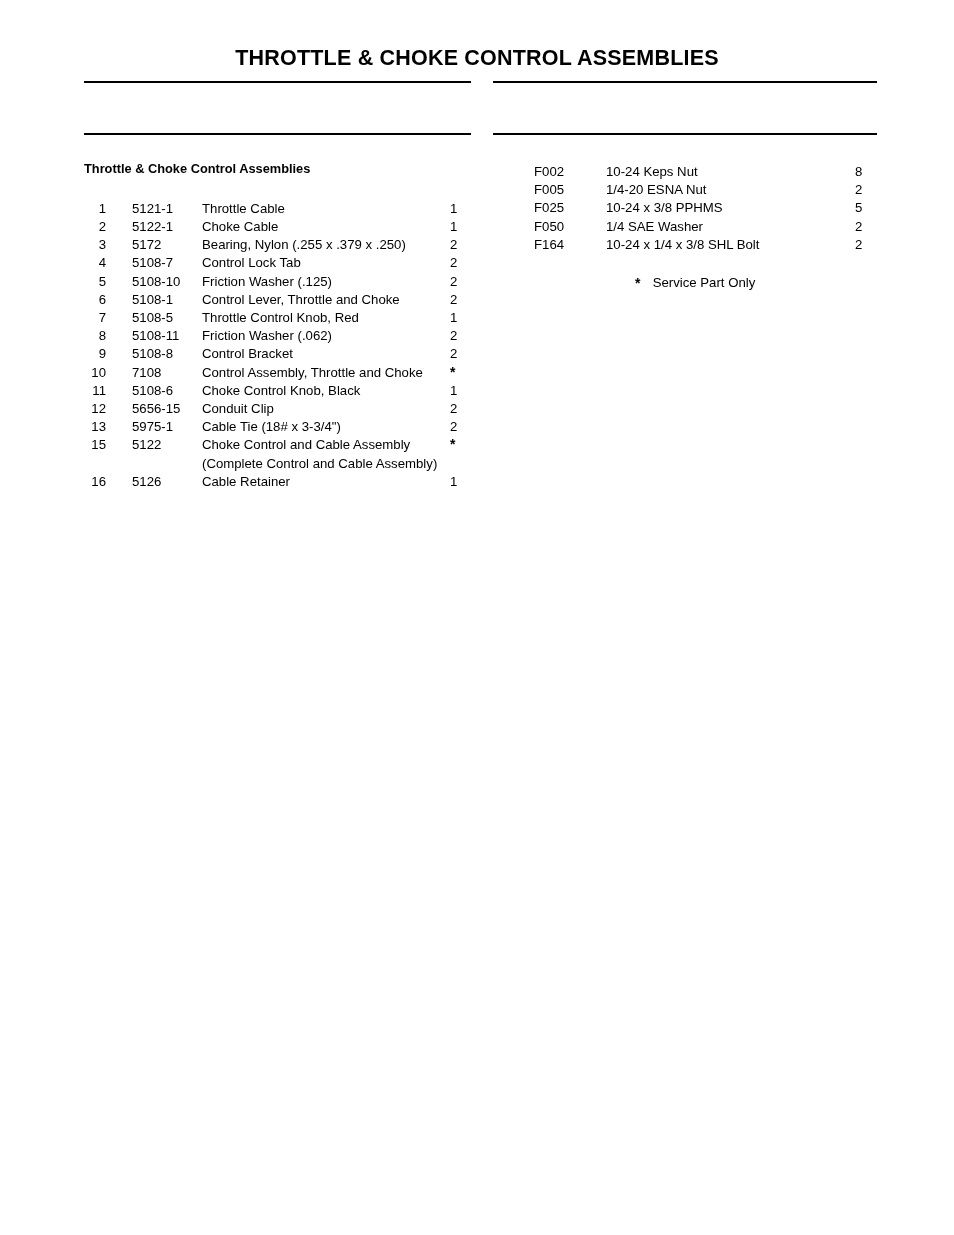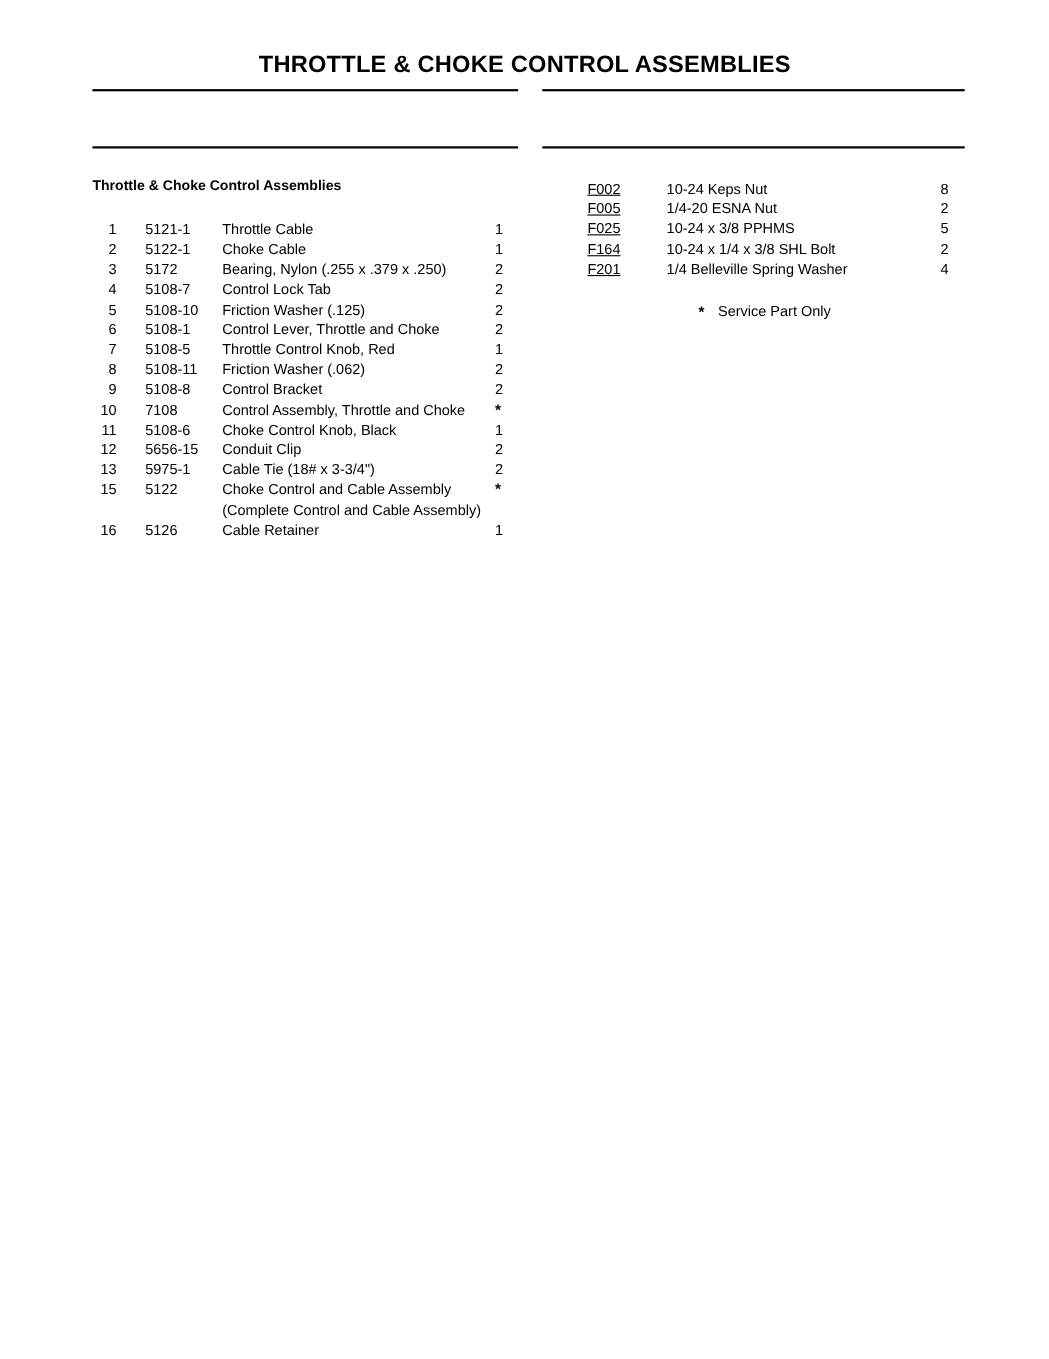--- a/index.html
+++ b/index.html
@@ -87,21 +87,21 @@
   .col-desc {
     width: 248px;
   }
   .col-qty {
     width: 20px;
     text-align: left;
   }
 
   
   .fasteners-table .col-item  { width: 0; }
-  .fasteners-table .col-part  { width: 72px; padding-left: 40px !important; text-decoration: underline; }
+  .fasteners-table .col-part  { width: 72px; padding-left: 40px !important; }
   .fasteners-table .col-desc  { width: 249px; }
   .fasteners-table .col-qty   { width: 20px; }
 
   .qty-star {
     font-weight: bold;
     font-size: 14px;
     line-height: 14px;
     display: inline-block;
     vertical-align: top;
     position: relative;
@@ -329,33 +329,33 @@
           <tr>
             <td class="col-item"></td>
             <td class="col-part">F025</td>
             <td class="col-desc">
               <div>10-24 x 3/8 PPHMS</div>
             </td>
             <td class="col-qty">5</td>
           </tr>
           <tr>
             <td class="col-item"></td>
+            <td class="col-part">F050</td>
+            <td class="col-desc">
+              <div>1/4 SAE Washer</div>
+            </td>
+            <td class="col-qty">2</td>
+          </tr>
+          <tr>
+            <td class="col-item"></td>
             <td class="col-part">F164</td>
             <td class="col-desc">
               <div>10-24 x 1/4 x 3/8 SHL Bolt</div>
             </td>
             <td class="col-qty">2</td>
-          </tr>
-          <tr>
-            <td class="col-item"></td>
-            <td class="col-part">F201</td>
-            <td class="col-desc">
-              <div>1/4 Belleville Spring Washer</div>
-            </td>
-            <td class="col-qty">4</td>
           </tr>
         </tbody>
     </table>
 
     <div class="footnote">
       <span class="footnote-star">*</span><span class="footnote-text">Service Part Only</span>
     </div>
   </div>
 
   <div class="footer">

